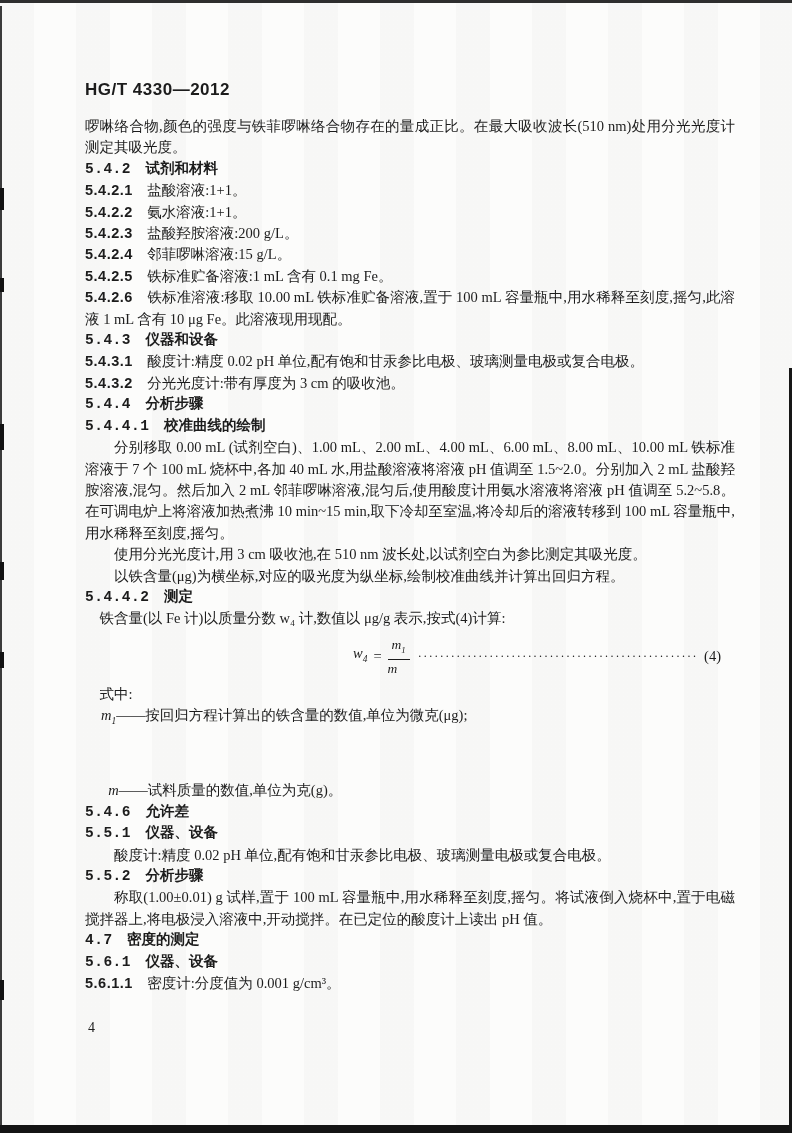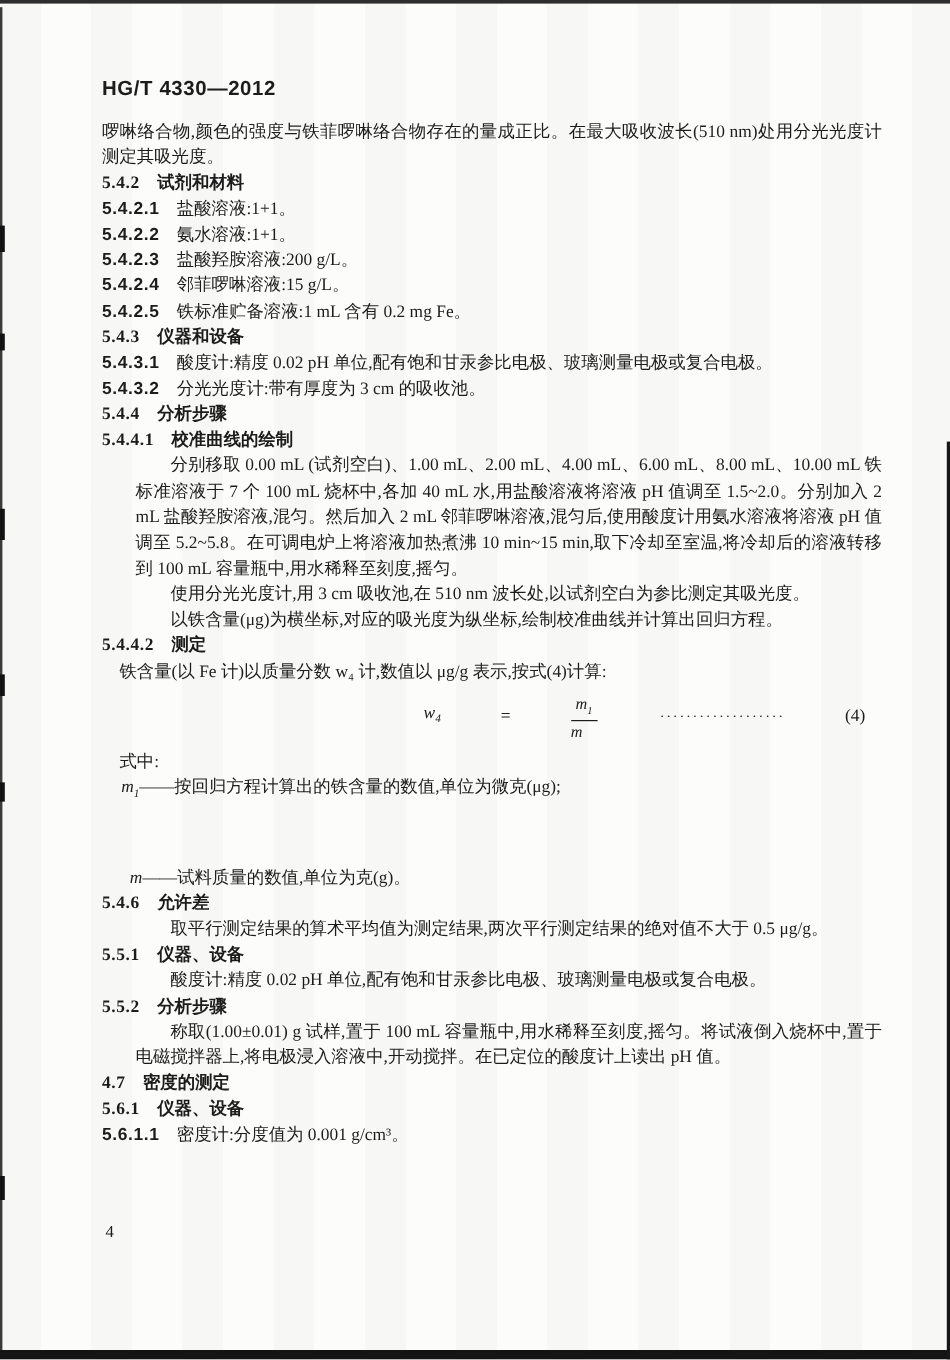--- a/index.html
+++ b/index.html
@@ -18,44 +18,44 @@
   
   .edge{position:absolute;background:#1d1d1d;}
   .edge-top{top:0;left:0;width:100%;height:3px;background:#2e2e2e;}
   .edge-bottom{bottom:0;left:0;width:100%;height:8px;background:#141414;}
   .edge-left{top:6px;left:0;width:2px;height:1119px;background:#3b3b3b;}
   .edge-right{top:368px;right:0;width:3px;height:765px;background:#161616;}
   .blob{position:absolute;left:0;width:4px;background:#121212;}
   .b1{top:188px;height:22px;} .b2{top:278px;height:14px;} .b3{top:424px;height:26px;}
   .b4{top:562px;height:18px;} .b5{top:652px;height:16px;} .b6{top:980px;height:20px;}
 
-  .content{position:absolute;left:85px;top:64px;width:650px;}
+  .content{position:absolute;left:85px;top:80px;width:650px;}
   .doc-header{
     font-family:"Liberation Sans","DejaVu Sans",sans-serif;
     font-weight:700;font-size:17px;letter-spacing:0.5px;
     margin:0 0 16px 0;
   }
   .body-blocks{font-size:14.5px;line-height:21.4px;text-align:justify;}
   .blk{margin:0;}
-  .heading{font-family:Liberation Serif, serif;font-weight:700;}
+  .heading{font-family:Liberation Mono, monospace;font-weight:700;}
   .heading .num{margin-right:1.0em;letter-spacing:0.5px;}
   .clause .num{
     font-family:"Liberation Sans","DejaVu Sans",sans-serif;
     font-weight:700;margin-right:1.0em;letter-spacing:0.5px;
   }
   .para.i1{text-indent:1em;}
-  .para.i2{text-indent:2em;margin-left:28px;}
+  .para.i2{text-indent:2em;}
   .def{padding-left:1.1em;}
   .def.x{padding-left:1.6em;margin-top:48px;}
   .term{font-style:italic;}
   sub{font-size:0.65em;}
   
   .formula{
     display:flex;align-items:center;
-    margin:5px 0 5px 268px;padding-right:14px;height:44px;gap:44px;
+    margin:5px 0 5px 268px;padding-right:14px;height:44px;
   }
   .f-var,.frac{font-style:italic;}
   .f-eq{margin:0 6px;font-style:normal;}
   .frac{display:inline-flex;flex-direction:column;text-align:left;font-size:13.5px;line-height:17px;}
   .frac .fn{border-bottom:1.2px solid #1c1c1c;padding:0 4px;}
   .leader{flex:1;overflow:hidden;white-space:nowrap;letter-spacing:1.5px;margin:0 8px;font-size:12px;}
   .f-no{font-style:normal;}
   .page-number{position:absolute;left:88px;top:1020px;font-size:14px;}
 </style>
 </head>
@@ -75,21 +75,22 @@
 
   <div class="content">
     <div class="doc-header">HG/T 4330—2012</div>
     <div class="body-blocks">
         <div class="blk para i0"><span class="txt">啰啉络合物,颜色的强度与铁菲啰啉络合物存在的量成正比。在最大吸收波长(510 nm)处用分光光度计测定其吸光度。</span></div>
         <div class="blk heading"><span class="num">5.4.2</span><span class="ttl">试剂和材料</span></div>
         <div class="blk clause"><span class="num">5.4.2.1</span><span class="txt">盐酸溶液:1+1。</span></div>
         <div class="blk clause"><span class="num">5.4.2.2</span><span class="txt">氨水溶液:1+1。</span></div>
         <div class="blk clause"><span class="num">5.4.2.3</span><span class="txt">盐酸羟胺溶液:200 g/L。</span></div>
         <div class="blk clause"><span class="num">5.4.2.4</span><span class="txt">邻菲啰啉溶液:15 g/L。</span></div>
-        <div class="blk clause"><span class="num">5.4.2.5</span><span class="txt">铁标准贮备溶液:1 mL 含有 0.2 mg Fe。</span></div>
+        <div class="blk clause"><span class="num">5.4.2.5</span><span class="txt">铁标准贮备溶液:1 mL 含有 0.1 mg Fe。</span></div>
+        <div class="blk clause"><span class="num">5.4.2.6</span><span class="txt">铁标准溶液:移取 10.00 mL 铁标准贮备溶液,置于 100 mL 容量瓶中,用水稀释至刻度,摇匀,此溶液 1 mL 含有 10 μg Fe。此溶液现用现配。</span></div>
         <div class="blk heading"><span class="num">5.4.3</span><span class="ttl">仪器和设备</span></div>
         <div class="blk clause"><span class="num">5.4.3.1</span><span class="txt">酸度计:精度 0.02 pH 单位,配有饱和甘汞参比电极、玻璃测量电极或复合电极。</span></div>
         <div class="blk clause"><span class="num">5.4.3.2</span><span class="txt">分光光度计:带有厚度为 3 cm 的吸收池。</span></div>
         <div class="blk heading"><span class="num">5.4.4</span><span class="ttl">分析步骤</span></div>
         <div class="blk heading"><span class="num">5.4.4.1</span><span class="ttl">校准曲线的绘制</span></div>
         <div class="blk para i2"><span class="txt">分别移取 0.00 mL (试剂空白)、1.00 mL、2.00 mL、4.00 mL、6.00 mL、8.00 mL、10.00 mL 铁标准溶液于 7 个 100 mL 烧杯中,各加 40 mL 水,用盐酸溶液将溶液 pH 值调至 1.5~2.0。分别加入 2 mL 盐酸羟胺溶液,混匀。然后加入 2 mL 邻菲啰啉溶液,混匀后,使用酸度计用氨水溶液将溶液 pH 值调至 5.2~5.8。在可调电炉上将溶液加热煮沸 10 min~15 min,取下冷却至室温,将冷却后的溶液转移到 100 mL 容量瓶中,用水稀释至刻度,摇匀。</span></div>
         <div class="blk para i2"><span class="txt">使用分光光度计,用 3 cm 吸收池,在 510 nm 波长处,以试剂空白为参比测定其吸光度。</span></div>
         <div class="blk para i2"><span class="txt">以铁含量(μg)为横坐标,对应的吸光度为纵坐标,绘制校准曲线并计算出回归方程。</span></div>
         <div class="blk heading"><span class="num">5.4.4.2</span><span class="ttl">测定</span></div>
         <div class="blk para i1"><span class="txt">铁含量(以 Fe 计)以质量分数 w₄ 计,数值以 μg/g 表示,按式(4)计算:</span></div>
@@ -100,21 +101,20 @@
             <span class="fn">m<sub>1</sub></span>
             <span class="fd">m</span>
           </span>
           <span class="leader">·······································································</span>
           <span class="f-no">(4)</span>
         </div>
         <div class="blk para i1"><span class="txt">式中:</span></div>
         <div class="blk def"><span class="term">m<sub>1</sub></span><span class="dash">——</span><span class="txt">按回归方程计算出的铁含量的数值,单位为微克(μg);</span></div>
         <div class="blk def x"><span class="term">m</span><span class="dash">——</span><span class="txt">试料质量的数值,单位为克(g)。</span></div>
         <div class="blk heading"><span class="num">5.4.6</span><span class="ttl">允许差</span></div>
-        <div class="blk para i2"><span class="txt">取平行测定结果的算术平均值为测定结果,两次平行测定结果的绝对值不大于 0.5 μg/g。</span></div>
         <div class="blk heading"><span class="num">5.5.1</span><span class="ttl">仪器、设备</span></div>
         <div class="blk para i2"><span class="txt">酸度计:精度 0.02 pH 单位,配有饱和甘汞参比电极、玻璃测量电极或复合电极。</span></div>
         <div class="blk heading"><span class="num">5.5.2</span><span class="ttl">分析步骤</span></div>
         <div class="blk para i2"><span class="txt">称取(1.00±0.01) g 试样,置于 100 mL 容量瓶中,用水稀释至刻度,摇匀。将试液倒入烧杯中,置于电磁搅拌器上,将电极浸入溶液中,开动搅拌。在已定位的酸度计上读出 pH 值。</span></div>
         <div class="blk heading"><span class="num">4.7</span><span class="ttl">密度的测定</span></div>
         <div class="blk heading"><span class="num">5.6.1</span><span class="ttl">仪器、设备</span></div>
         <div class="blk clause"><span class="num">5.6.1.1</span><span class="txt">密度计:分度值为 0.001 g/cm³。</span></div>
       </div>
   </div>
 

